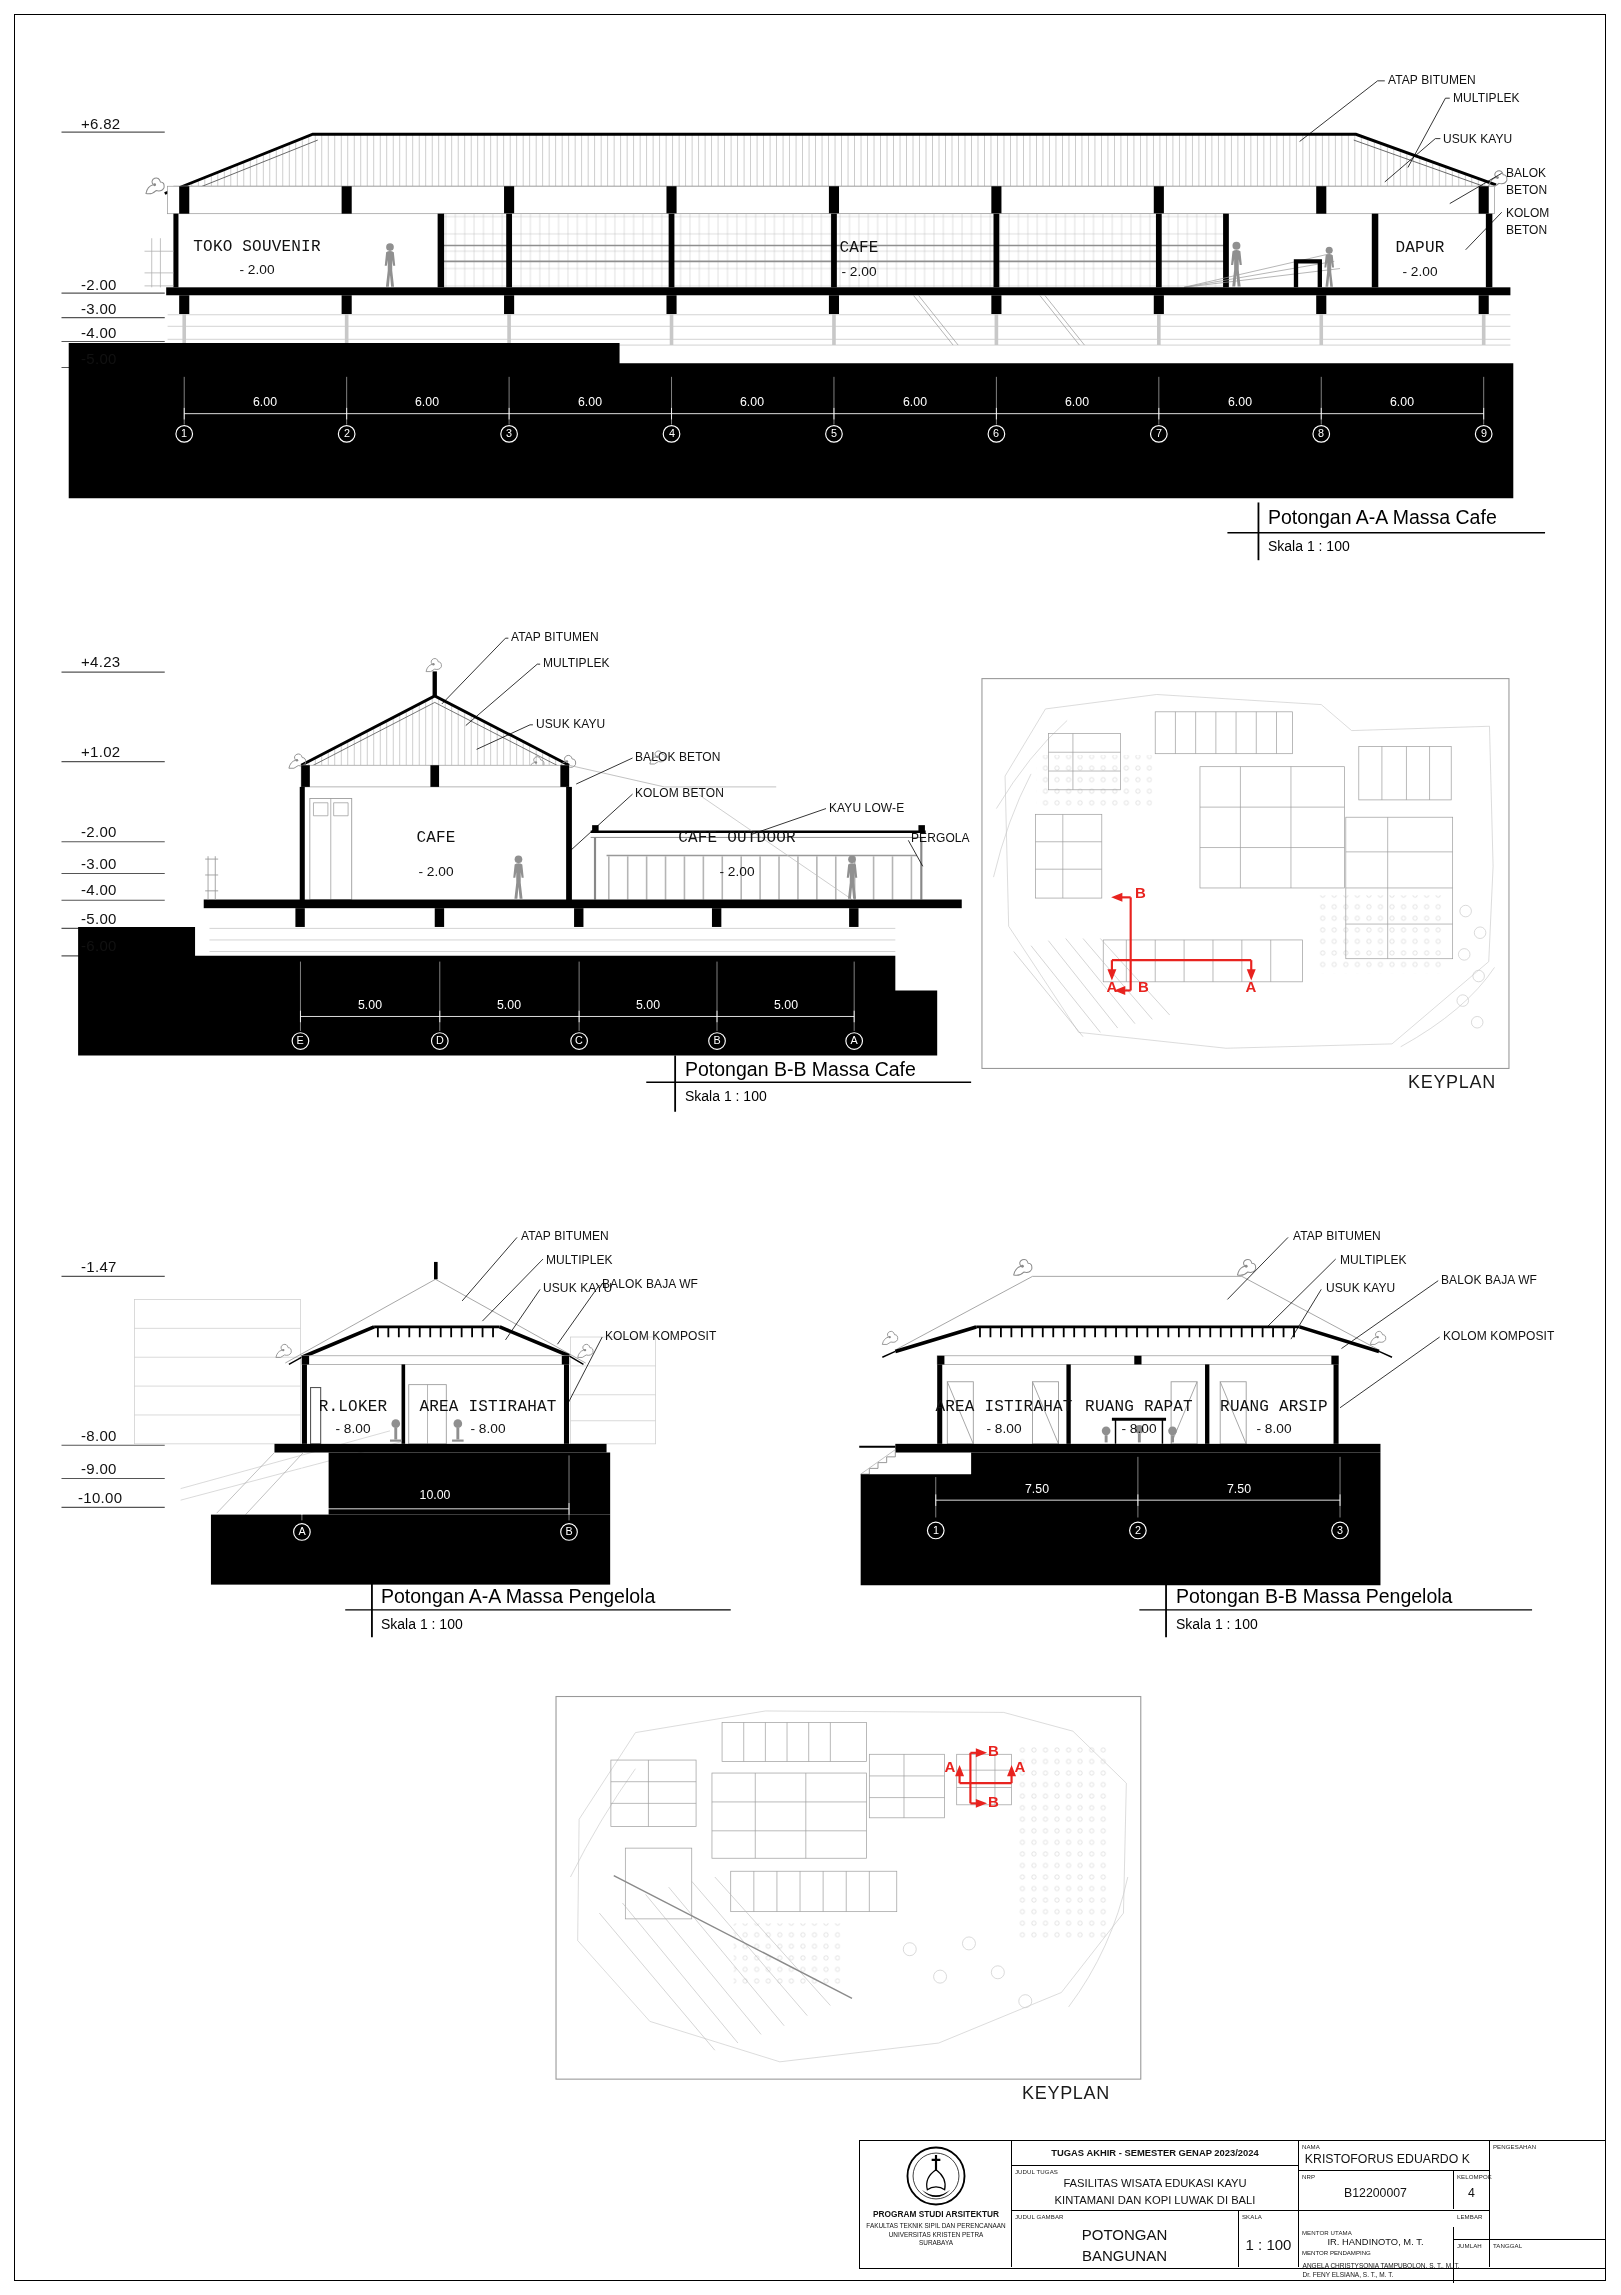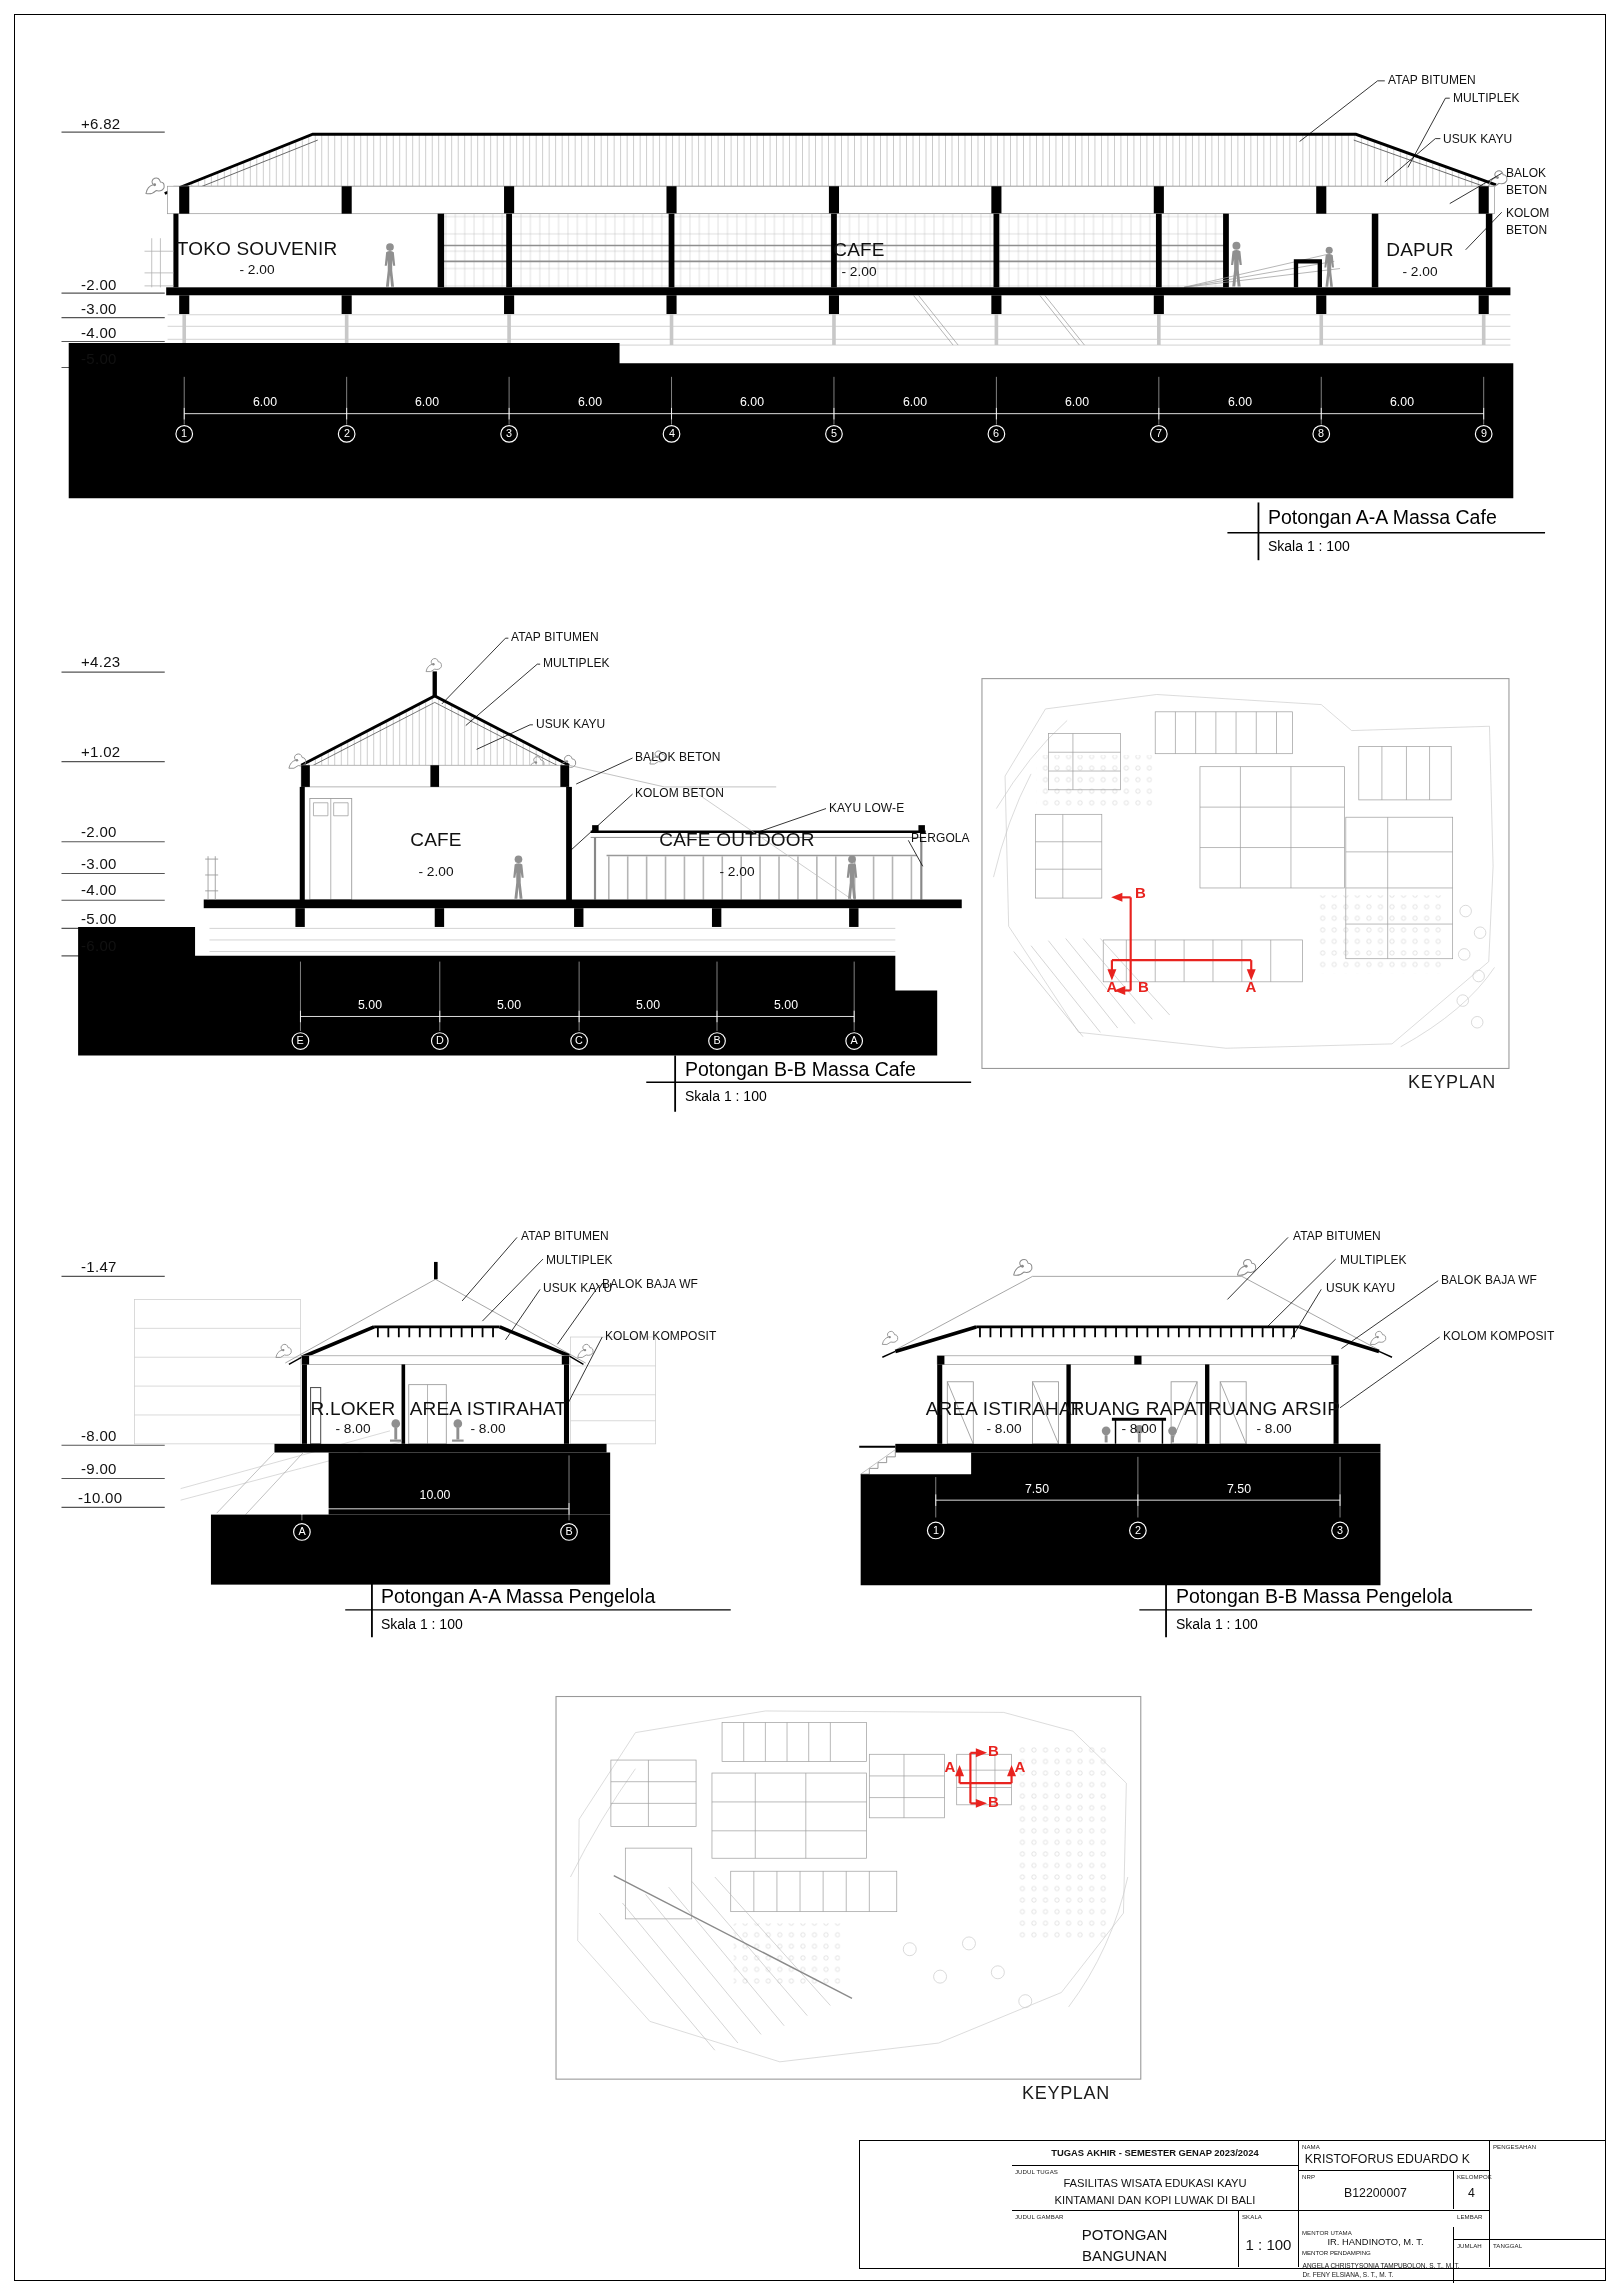--- a/index.html
+++ b/index.html
@@ -4,21 +4,21 @@
 <style>
   html,body{margin:0;padding:0;background:#ffffff;}
   #sheet{position:relative;width:1621px;height:2295px;background:#ffffff;overflow:hidden;
          font-family:"Liberation Sans",sans-serif;}
   #border-frame{position:absolute;left:14.4px;top:14.4px;width:1592px;height:2267px;
          border:1.8px solid #000;box-sizing:border-box;}
   svg.lw{position:absolute;left:0;top:0;}
   .t{position:absolute;color:#111;white-space:nowrap;line-height:1.1;}
   .c{transform:translateX(-50%);}
   .elev{font-size:15px;letter-spacing:0.3px;}
-  .room{font-size:19px;letter-spacing:0.2px;}
+  .room{font-size:16px;letter-spacing:0.2px;font-family:Liberation Mono, monospace;}
   .lvl{font-size:13.7px;}
   .co{font-size:12px;letter-spacing:0.1px;}
   .co2{font-size:12px;white-space:normal;width:48px;line-height:1.4;}
   .dw{font-size:12.3px;color:#fff;}
   .gb{font-size:10.8px;color:#fff;}
   .ttl{font-size:19.5px;color:#000;}
   .scl{font-size:14px;color:#000;}
   .kp{font-size:18px;letter-spacing:0.7px;color:#1a1a1a;}
   .rl{font-size:15px;font-weight:700;color:#E8231F;}
   
@@ -560,20 +560,33 @@
 <span class="t scl" style="left:1176px;top:1617px">Skala 1 : 100</span>
 
 <span class="t rl" style="left:988px;top:1743px">B</span>
 <span class="t rl" style="left:988px;top:1794px">B</span>
 <span class="t rl c" style="left:950px;top:1759px">A</span>
 <span class="t rl c" style="left:1020px;top:1759px">A</span>
 <span class="t kp c" style="left:1066px;top:2084px">KEYPLAN</span>
 
 <div id="tb">
 
+  <div class="cell bdr" style="left:0;top:0;width:152px;height:126px">
+    <svg width="62" height="62" viewBox="0 0 100 100" style="position:absolute;left:45px;top:4.3px">
+      <circle cx="50" cy="50" r="46" fill="none" stroke="#000" stroke-width="3"></circle>
+      <circle cx="50" cy="50" r="37" fill="none" stroke="#000" stroke-width="1.2"></circle>
+      <path d="M50,16 V42 M43,24 H57" stroke="#000" stroke-width="3.5" fill="none"></path>
+      <path d="M50,40 C38,48 33,60 36,72 C44,66 56,66 64,72 C67,58 61,48 50,40 Z" fill="none" stroke="#000" stroke-width="2"></path>
+      <path d="M27,72 Q50,90 73,72 Q62,84 50,84 Q38,84 27,72 Z" fill="#000"></path>
+    </svg>
+    <div class="t prog1 c" style="left:76px;top:69px">PROGRAM STUDI ARSITEKTUR</div>
+    <div class="t prog2 c" style="left:76px;top:81px">FAKULTAS TEKNIK SIPIL DAN PERENCANAAN</div>
+    <div class="t prog2 c" style="left:76px;top:90px">UNIVERSITAS KRISTEN PETRA</div>
+    <div class="t prog2 c" style="left:76px;top:98px">SURABAYA</div>
+  </div>
 
   <div class="cell bdr" style="left:152px;top:0;width:287px;height:126px">
     <div class="cell bdb" style="left:0;top:0;width:287px;height:25px">
       <div class="t tb-hdr" style="left:0;top:6.5px;width:286px">TUGAS AKHIR - SEMESTER GENAP 2023/2024</div>
     </div>
     <div class="cell bdb" style="left:0;top:25px;width:287px;height:45px">
       <span class="lab">JUDUL TUGAS</span>
       <div class="t tb-big" style="left:0;top:9.4px;width:286px">FASILITAS WISATA EDUKASI KAYU</div>
       <div class="t tb-big" style="left:0;top:26px;width:286px">KINTAMANI DAN KOPI LUWAK DI BALI</div>
     </div>

